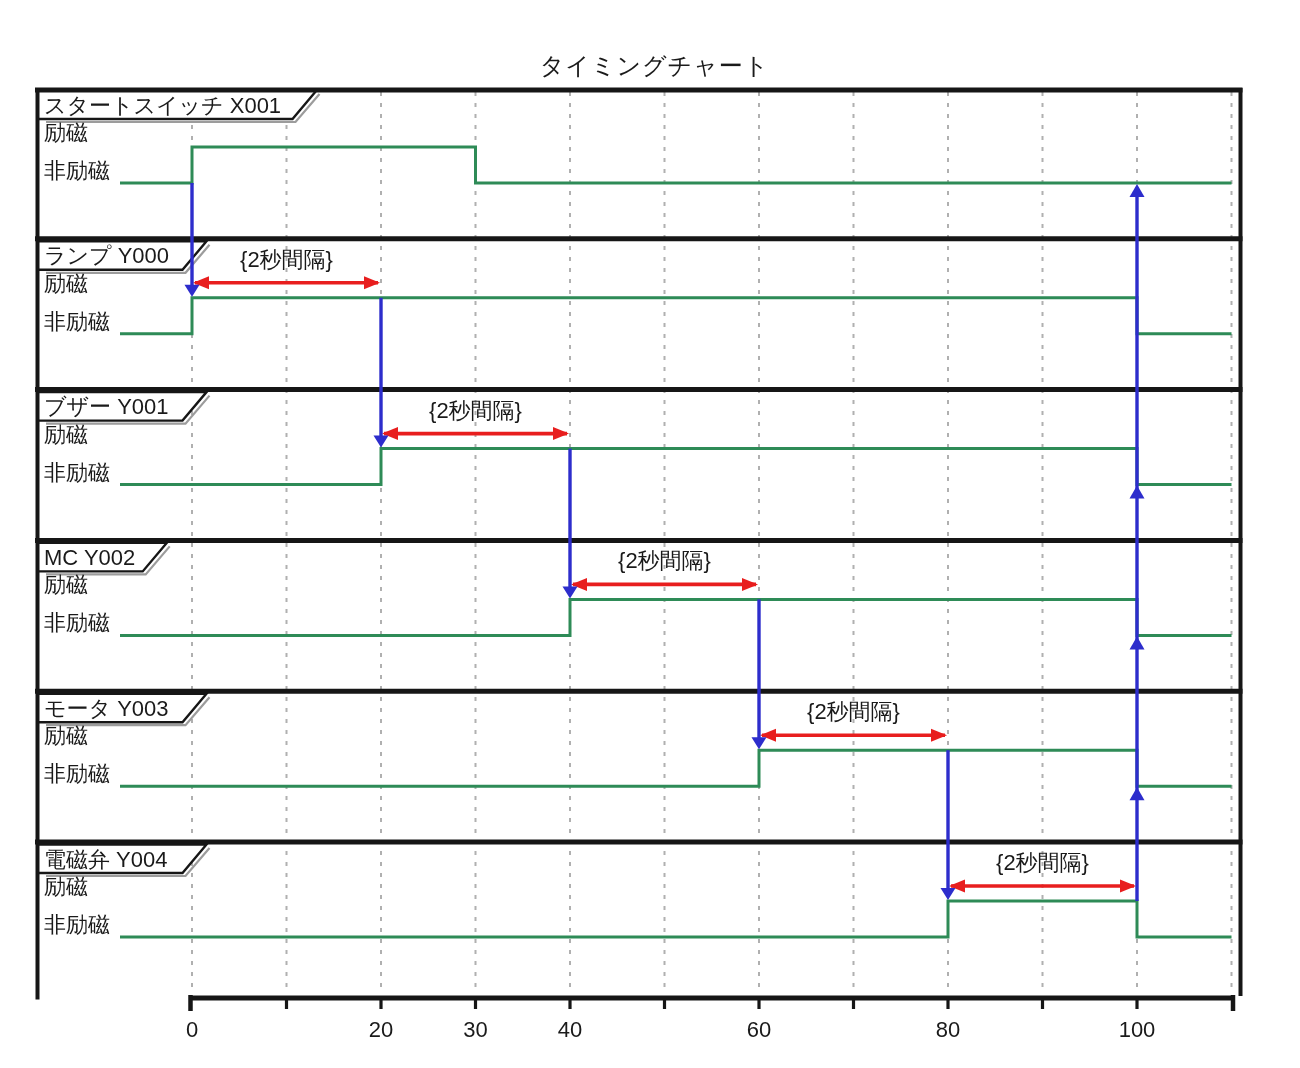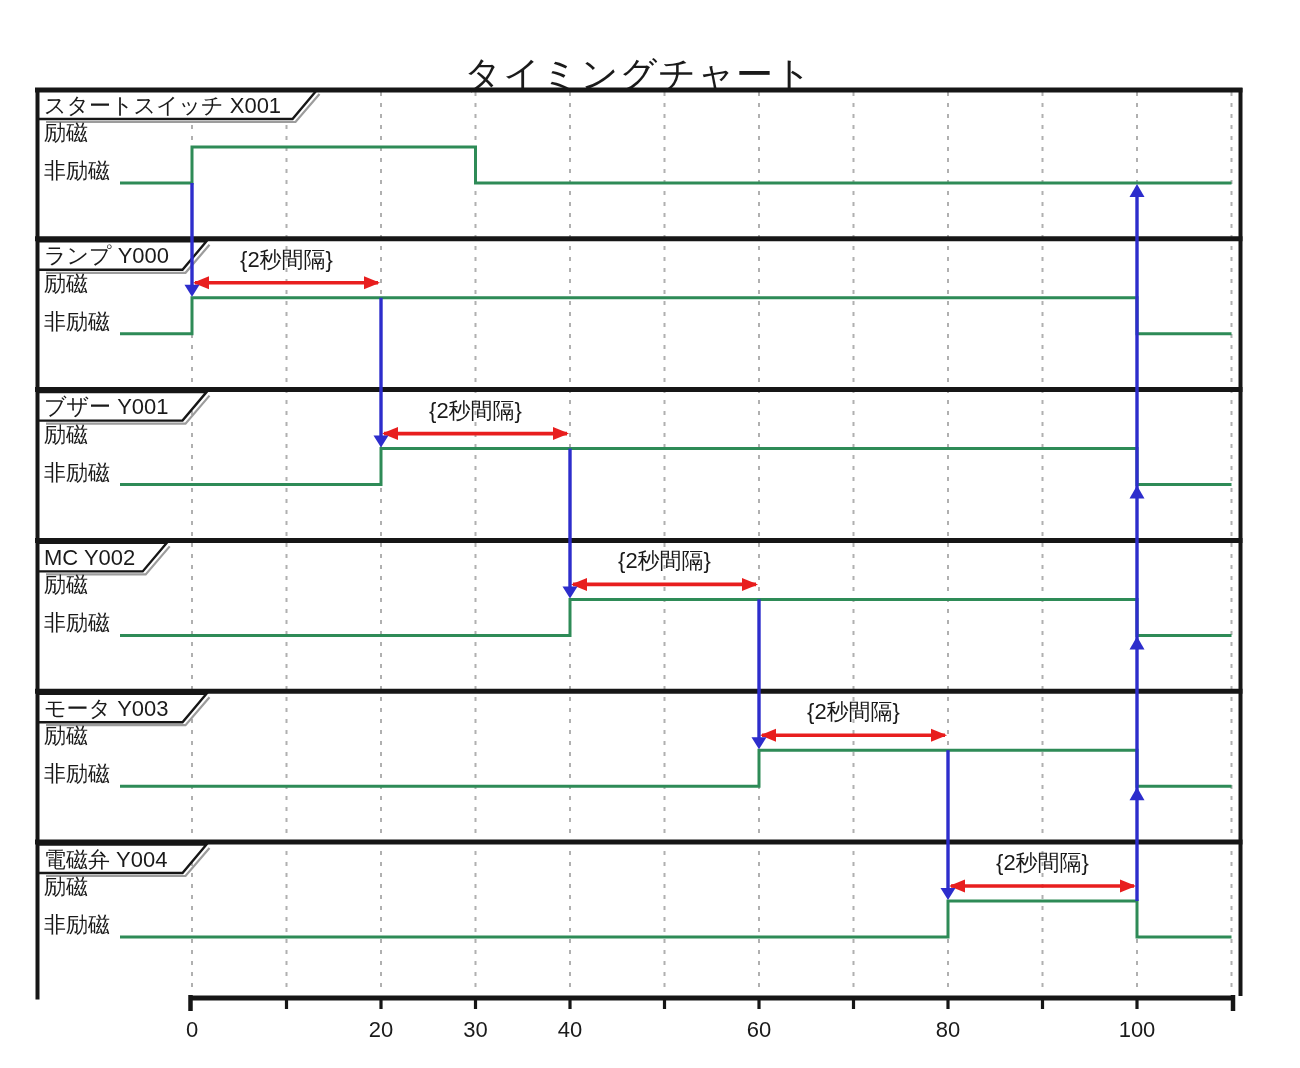--- a/index.html
+++ b/index.html
@@ -1,19 +1,19 @@
 <!DOCTYPE html>
 <html><head>
 <meta charset="utf-8">
 <style>
   html,body{margin:0;padding:0;background:#ffffff;}
   .canvas{position:relative;width:1300px;height:1068px;background:#ffffff;overflow:hidden;
           font-family:"Liberation Sans",sans-serif;}
-  .title{position:absolute;top:50px;left:0;width:1277px;text-align:center;
-         font-size:37px;color:#1a1a1a;letter-spacing:1px;}
+  .title{position:absolute;top:50px;left:16px;width:1277px;text-align:center;
+         font-size:24px;color:#1a1a1a;letter-spacing:1px;}
   svg{position:absolute;top:0;left:0;}
   svg text{font-family:"Liberation Sans",sans-serif;}
 </style>
 </head>
 <body>
 
 <div class="canvas">
   <div class="title">タイミングチャート</div>
   <svg width="1300" height="1068" viewBox="0 0 1300 1068">
       <line x1="192" y1="92" x2="192" y2="993" stroke="#b0b0b0" stroke-width="2" stroke-dasharray="4 7"></line>

